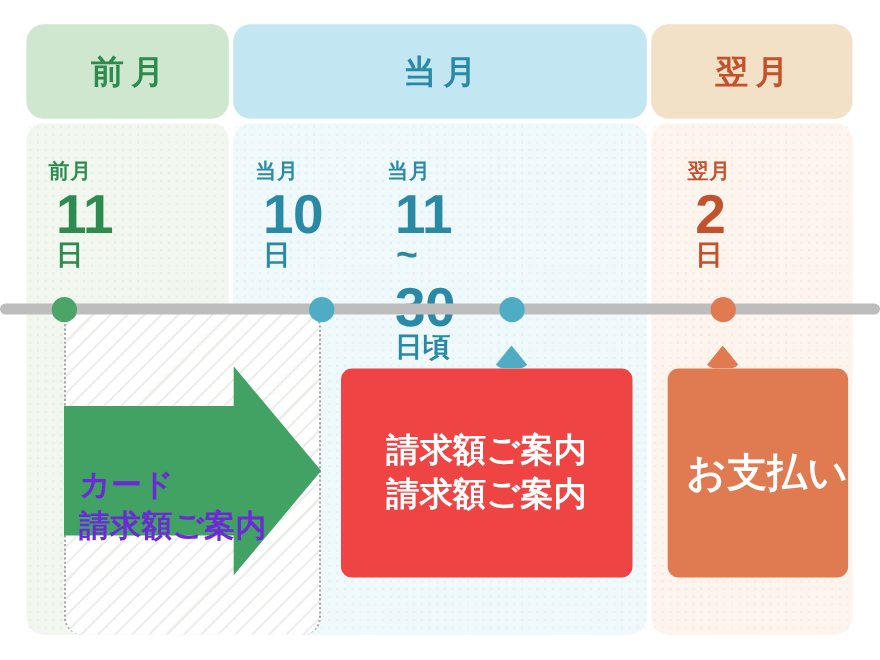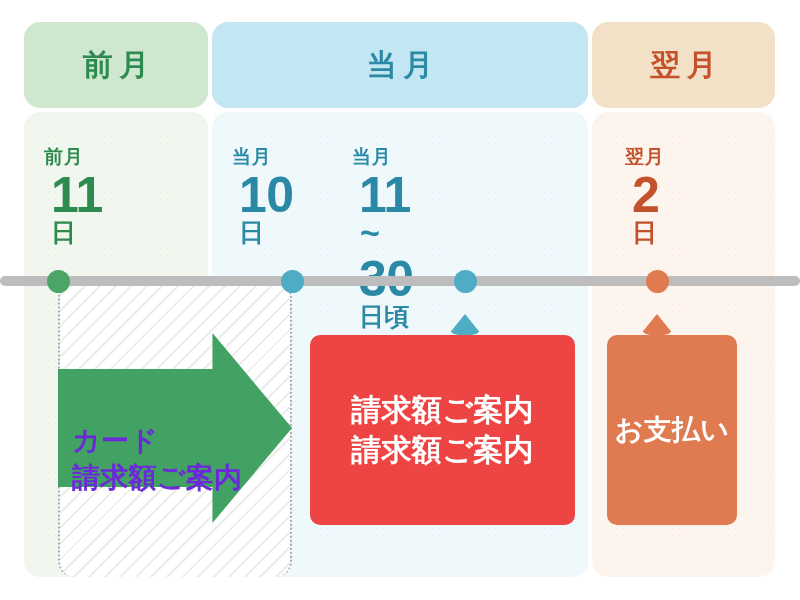--- a/index.html
+++ b/index.html
@@ -203,24 +203,25 @@
     font-size: 30px;
   }
   #callout-mail .tail {
     left: 138px;
     border-bottom: 21px solid #4eacc4;
   }
 
   #callout-pay {
     left: 607px;
     top: 335px;
-    width: 130px;
+    width: 164px;
     height: 190px;
     background-color: #e07a50;
-    font-size: 28px;
+    font-size: 36px;
+    justify-content: flex-end;
   }
   #callout-pay .tail {
     left: 33px;
     border-bottom: 21px solid #e07a50;
   }
 </style>
 </head>
 <body>
 
 <div id="stage">

